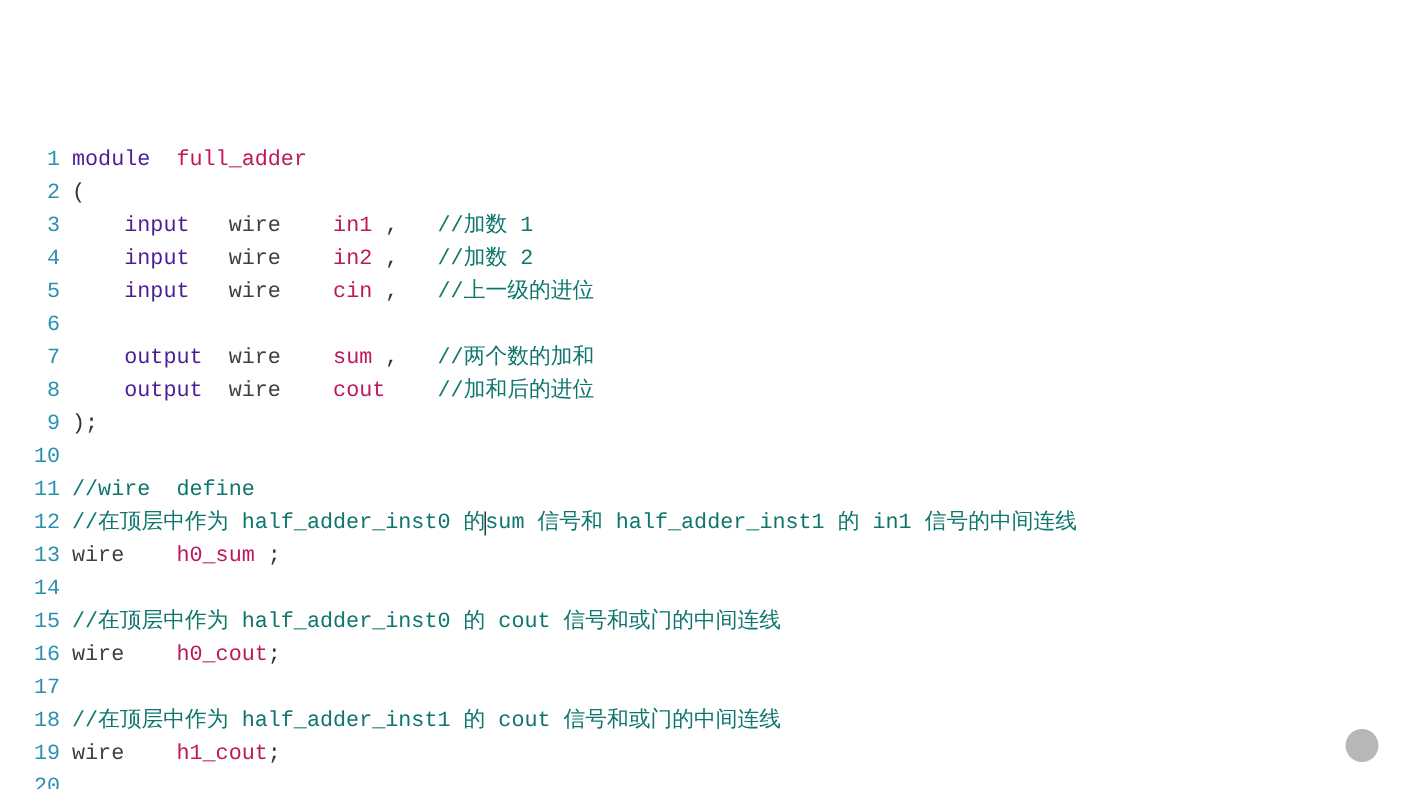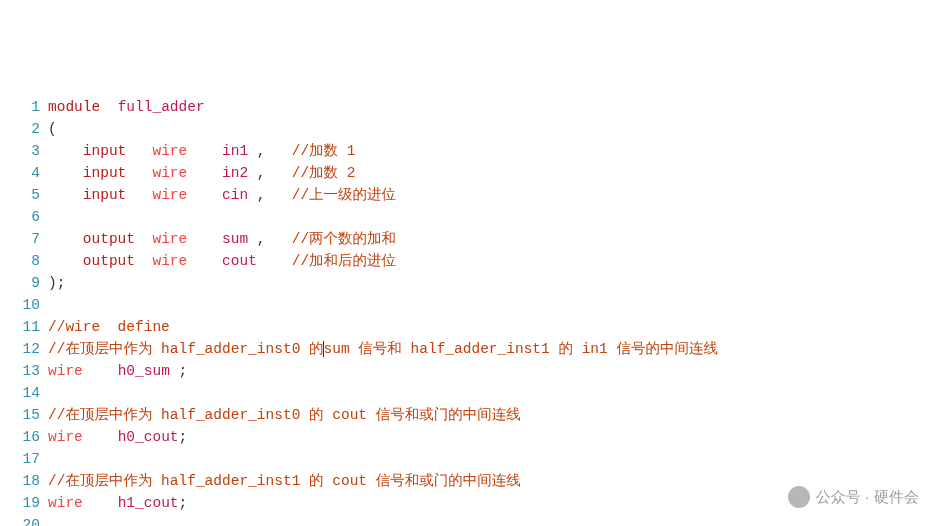--- a/index.html
+++ b/index.html
@@ -15,24 +15,24 @@
   .line { display: flex; }
   .lineno {
     width: 32px;
     text-align: right;
     color: #2b91af;
     padding-right: 8px;
     flex-shrink: 0;
     user-select: none;
   }
   .code { flex: 1; }
-  .kw   { color: #b91c1c; }
-  .type { color: #ef4444; }
+  .kw   { color: #4c1d95; }
+  .type { color: #404040; }
   .ident{ color: #be185d; }
-  .cmt  { color: #c2410c; }
+  .cmt  { color: #0f766e; }
   .punc { color: #333333; }
   .watermark {
     position: absolute;
     right: 20px;
     bottom: 18px;
     font-family: -apple-system, BlinkMacSystemFont, "Segoe UI", sans-serif;
     font-size: 15px;
     color: #9c9c9c;
     display: flex;
     align-items: center;
@@ -52,17 +52,16 @@
 </style>
 </head>
 <body>
 
 
 
 <div id="listing"><div class="line"><span class="lineno">1</span><span class="code"><span class="kw">module</span><span>  </span><span class="ident">full_adder</span></span></div><div class="line"><span class="lineno">2</span><span class="code"><span class="punc">(</span></span></div><div class="line"><span class="lineno">3</span><span class="code"><span>    </span><span class="kw">input</span><span>   </span><span class="type">wire</span><span>    </span><span class="ident">in1</span><span> ,   </span><span class="cmt">//加数 1</span></span></div><div class="line"><span class="lineno">4</span><span class="code"><span>    </span><span class="kw">input</span><span>   </span><span class="type">wire</span><span>    </span><span class="ident">in2</span><span> ,   </span><span class="cmt">//加数 2</span></span></div><div class="line"><span class="lineno">5</span><span class="code"><span>    </span><span class="kw">input</span><span>   </span><span class="type">wire</span><span>    </span><span class="ident">cin</span><span> ,   </span><span class="cmt">//上一级的进位</span></span></div><div class="line"><span class="lineno">6</span><span class="code"></span></div><div class="line"><span class="lineno">7</span><span class="code"><span>    </span><span class="kw">output</span><span>  </span><span class="type">wire</span><span>    </span><span class="ident">sum</span><span> ,   </span><span class="cmt">//两个数的加和</span></span></div><div class="line"><span class="lineno">8</span><span class="code"><span>    </span><span class="kw">output</span><span>  </span><span class="type">wire</span><span>    </span><span class="ident">cout</span><span>    </span><span class="cmt">//加和后的进位</span></span></div><div class="line"><span class="lineno">9</span><span class="code"><span class="punc">);</span></span></div><div class="line"><span class="lineno">10</span><span class="code"></span></div><div class="line"><span class="lineno">11</span><span class="code"><span class="cmt">//wire  define</span></span></div><div class="line"><span class="lineno">12</span><span class="code"><span class="cmt">//在顶层中作为 half_adder_inst0 的</span><span class="cursor-caret"></span><span class="cmt">sum 信号和 half_adder_inst1 的 in1 信号的中间连线</span></span></div><div class="line"><span class="lineno">13</span><span class="code"><span class="type">wire</span><span>    </span><span class="ident">h0_sum</span><span class="punc"> ;</span></span></div><div class="line"><span class="lineno">14</span><span class="code"></span></div><div class="line"><span class="lineno">15</span><span class="code"><span class="cmt">//在顶层中作为 half_adder_inst0 的 cout 信号和或门的中间连线</span></span></div><div class="line"><span class="lineno">16</span><span class="code"><span class="type">wire</span><span>    </span><span class="ident">h0_cout</span><span class="punc">;</span></span></div><div class="line"><span class="lineno">17</span><span class="code"></span></div><div class="line"><span class="lineno">18</span><span class="code"><span class="cmt">//在顶层中作为 half_adder_inst1 的 cout 信号和或门的中间连线</span></span></div><div class="line"><span class="lineno">19</span><span class="code"><span class="type">wire</span><span>    </span><span class="ident">h1_cout</span><span class="punc">;</span></span></div><div class="line"><span class="lineno">20</span><span class="code"></span></div></div>
 
 <div class="watermark">
   <span class="circle"></span>
-  <span>公众号 · 硬件会</span>
 </div>
 
 
 
 
 </body></html>

